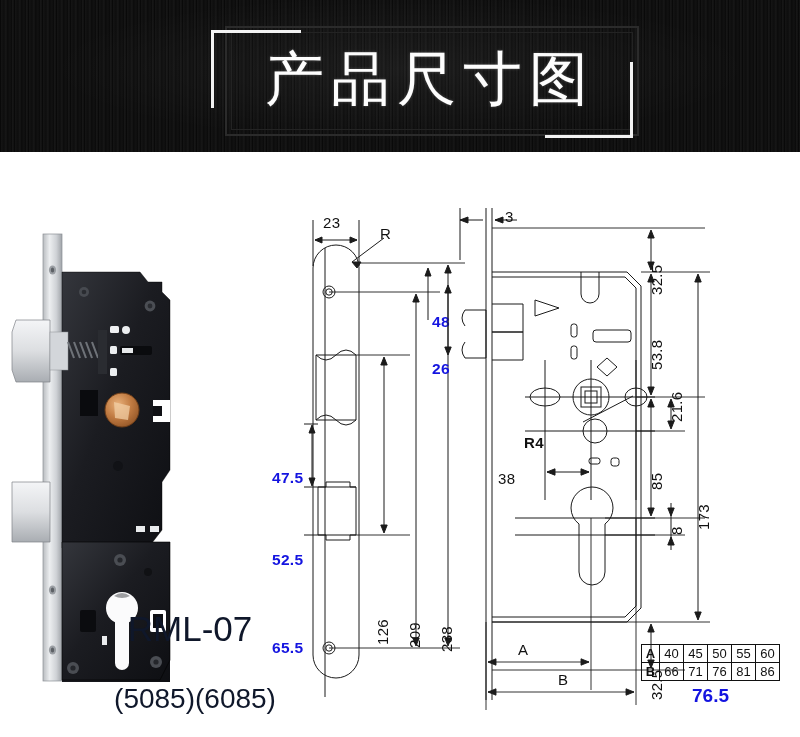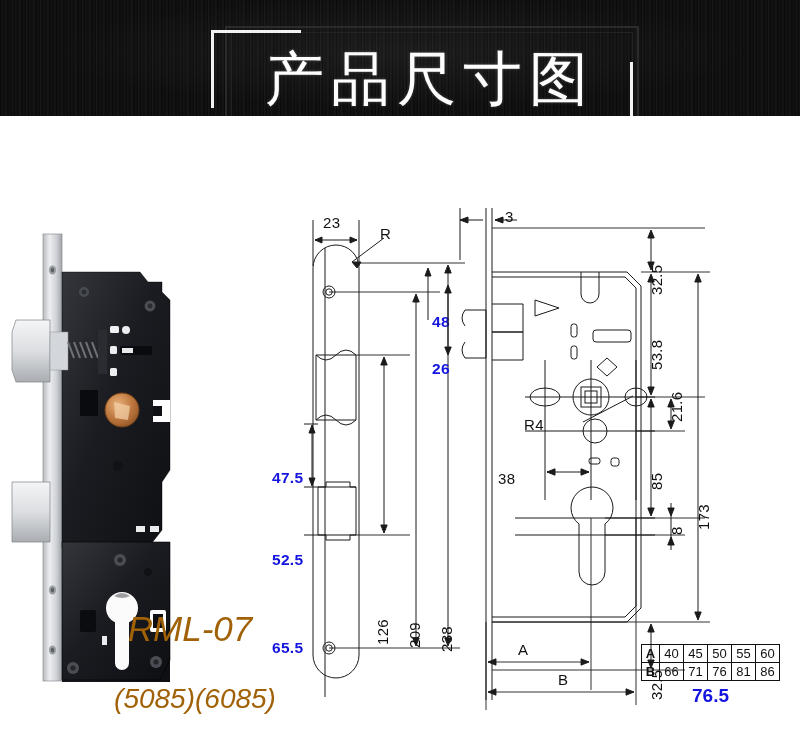--- a/index.html
+++ b/index.html
@@ -2,21 +2,21 @@
 <html><head>
 <meta charset="utf-8">
 <style>
   html,body{margin:0;padding:0;}
   body{
     width:800px;height:737px;background:#ffffff;overflow:hidden;
     font-family:"Liberation Sans","DejaVu Sans",sans-serif;
     position:relative;
   }
   
-  #banner{position:absolute;left:0;top:0;width:800px;height:116px;background:#7f1d1d;overflow:hidden;}
+  #banner{position:absolute;left:0;top:0;width:800px;height:152px;background:#7f1d1d;overflow:hidden;}
   #banner .brush{
     position:absolute;inset:0;
     background-image:repeating-linear-gradient(90deg,
       #050505 0px,#0d0d0d 1px,#1a1a1a 2px,#080808 3px,#151515 4px,
       #0b0b0b 5px,#202020 6px,#060606 7px,#121212 8px,#0a0a0a 9px,
       #181818 10px,#070707 11px,#101010 12px,#1c1c1c 13px,#090909 14px);
   }
   #banner .vig{position:absolute;inset:0;
     background:radial-gradient(ellipse at 50% 45%,rgba(255,255,255,.055) 0%,rgba(0,0,0,0) 62%);}
   .frame-box{position:absolute;left:225px;top:26px;width:410px;height:106px;border:2px solid #2b2b2b;}
@@ -33,21 +33,21 @@
     text-shadow:0 0 3px rgba(255,255,255,.25);
   }
   
   #sheet{position:absolute;left:0;top:160px;width:800px;height:577px;background:#fff;}
   .dim{position:absolute;font-size:15px;color:#111;white-space:nowrap;letter-spacing:.3px;}
   .dim.rot{transform:rotate(-90deg);transform-origin:left top;}
   .blue{color:#1414e0;font-weight:bold;font-size:15.5px;margin-top:36px;}
   svg{position:absolute;left:0;top:0;overflow:visible;}
   
   #photo{position:absolute;left:10px;top:70px;width:215px;height:455px;}
-  .lbl-model{position:absolute;text-align:center;color:#a16207;font-style:italic;}
+  .lbl-model{position:absolute;text-align:center;color:#0f172a;}
   #model-name{left:95px;top:449px;width:190px;font-size:35px;letter-spacing:0px;}
   #model-v1{left:95px;top:489px;width:200px;font-size:28px;}
   #model-v2{left:95px;top:523px;width:200px;font-size:28px;}
   
   #spec-table{position:absolute;left:641px;top:484px;border-collapse:collapse;}
   #spec-table td{
     border:1px solid #111;width:23px;height:17px;text-align:center;
     font-size:13px;color:#111;padding:0;font-weight:normal;
   }
   #spec-table td.hd{width:17px;font-weight:bold;}
@@ -381,21 +381,21 @@
       <path d="M33 492 L179 492"></path>
       <path d="M33 492 l8 -3.2 l0 6.4 Z" fill="#1b1b1b"></path>
       <path d="M179 492 l-8 -3.2 l0 6.4 Z" fill="#1b1b1b"></path>
     </g>
   </svg>
 
   <div class="dim" style="left:505px;top:48px;">3</div>
   <div class="dim rot" style="left:648px;top:135px;">32.5</div>
   <div class="dim rot" style="left:648px;top:210px;">53.8</div>
   <div class="dim rot" style="left:668px;top:262px;">21.6</div>
-  <div class="dim" style="left:524px;top:256px;">R4</div>
+  <div class="dim" style="left:524px;top:274px;font-weight:bold;">R4</div>
   <div class="dim" style="left:498px;top:295px;margin-top:15px;">38</div>
   <div class="dim rot" style="left:648px;top:330px;">85</div>
   <div class="dim rot" style="left:695px;top:370px;">173</div>
   <div class="dim rot" style="left:668px;top:375px;">8</div>
   <div class="dim rot" style="left:648px;top:540px;">32.5</div>
   <div class="dim" style="left:518px;top:481px;">A</div>
   <div class="dim" style="left:558px;top:511px;">B</div>
 
   <table id="spec-table">
     <tbody>

